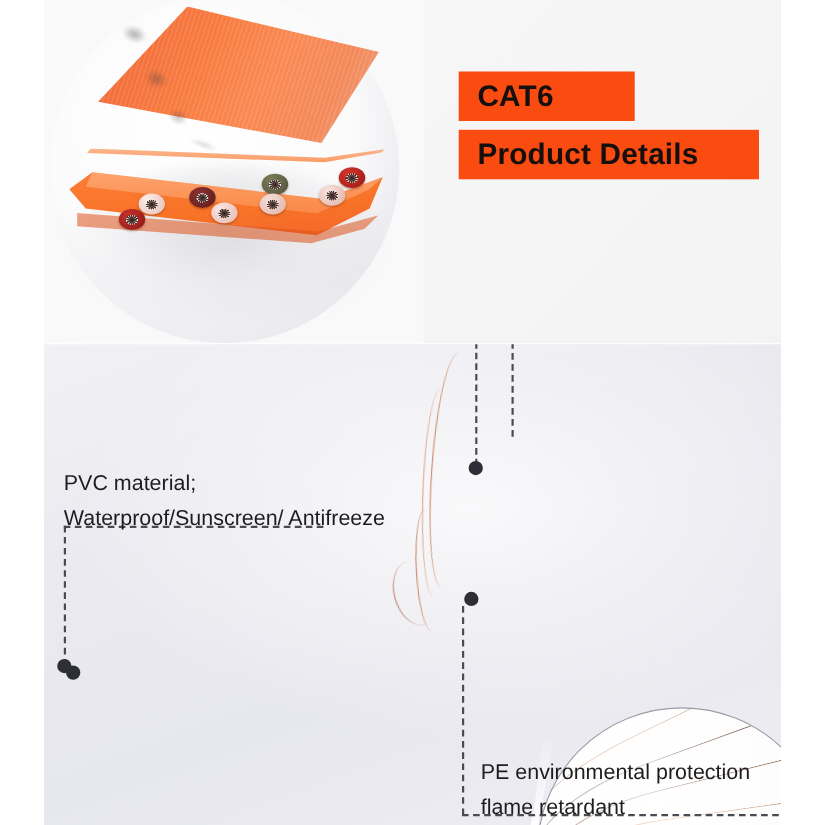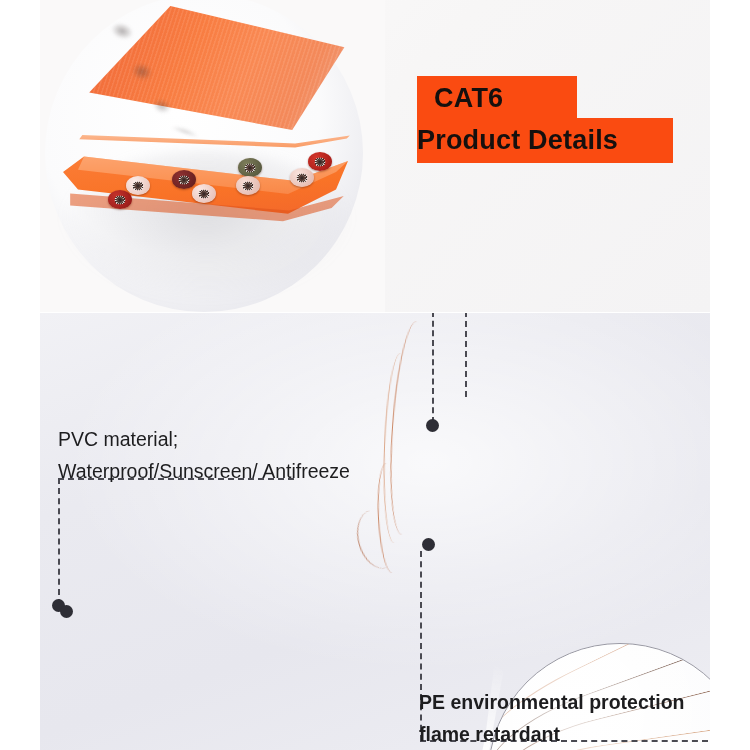--- a/index.html
+++ b/index.html
@@ -67,22 +67,22 @@
                          #fff 56deg 70deg,#3a2a24 70deg 84deg,#fff 84deg 98deg,#3a2a24 98deg 112deg,
                          #fff 112deg 126deg,#3a2a24 126deg 140deg,#fff 140deg 154deg,#3a2a24 154deg 168deg,
                          #fff 168deg 182deg,#3a2a24 182deg 196deg,#fff 196deg 210deg,#3a2a24 210deg 224deg,
                          #fff 224deg 238deg,#3a2a24 238deg 252deg,#fff 252deg 266deg,#3a2a24 266deg 280deg,
                          #fff 280deg 294deg,#3a2a24 294deg 308deg,#fff 308deg 322deg,#3a2a24 322deg 336deg,
                          #fff 336deg 350deg,#3a2a24 350deg 360deg);}
 
   
   .banner{position:absolute;background:#fa4b11;display:flex;align-items:center;
           color:#15100e;font-weight:700;letter-spacing:.2px;}
-  .banner-cat6{left:377px;top:76px;width:143px;height:45px;padding-left:17px;font-size:27px;}
-  .banner-details{left:377px;top:118px;width:256px;height:45px;font-size:27px;}
+  .banner-cat6{left:377px;top:65px;width:143px;height:45px;padding-left:17px;font-size:27px;}
+  .banner-details{left:377px;top:118px;width:256px;height:45px;padding-left:17px;font-size:27px;}
 
   
   .bot-panel{position:absolute;left:40px;top:313px;width:670px;height:437px;
              background:linear-gradient(160deg,#f1f1f5 0%,#eaeaf0 30%,#e7e7ee 62%,#eeeef3 100%);
              overflow:hidden;}
   .bot-soft{position:absolute;left:0;top:0;width:670px;height:437px;
              background:radial-gradient(ellipse 520px 300px at 58% 34%,rgba(255,255,255,.75) 0%,rgba(255,255,255,0) 70%);}
   .split-white2{position:absolute;left:386px;top:352px;width:90px;height:160px;
         background:linear-gradient(10deg,rgba(255,255,255,0),#ffffff 45%,rgba(255,255,255,0));
         clip-path:polygon(46% 100%,66% 44%,76% 0%,86% 4%,72% 48%,56% 100%);
@@ -101,21 +101,21 @@
              border-top:1.5px solid #6b3f2c;border-radius:50%/100% 0 0 0;
              transform-origin:left center;}
 
   
   .dash-v{position:absolute;border-left:2px dashed #4a4a52;}
   .dash-h{position:absolute;border-top:2px dashed #4a4a52;}
   .dot{position:absolute;width:13px;height:13px;border-radius:50%;background:#2e2e36;}
 
   .label{position:absolute;color:#1d1d1f;font-size:19.5px;line-height:32px;white-space:pre-line;}
   .label-pvc{left:58px;top:423px;}
-  .label-pe{left:419px;top:686px;font-weight:bold;}
+  .label-pe{left:437px;top:686px;}
 </style>
 </head>
 <body>
 
 <div class="stage">
 
   <div class="top-panel">
 
     <div class="photo-area">
       <div class="vignette"></div>

